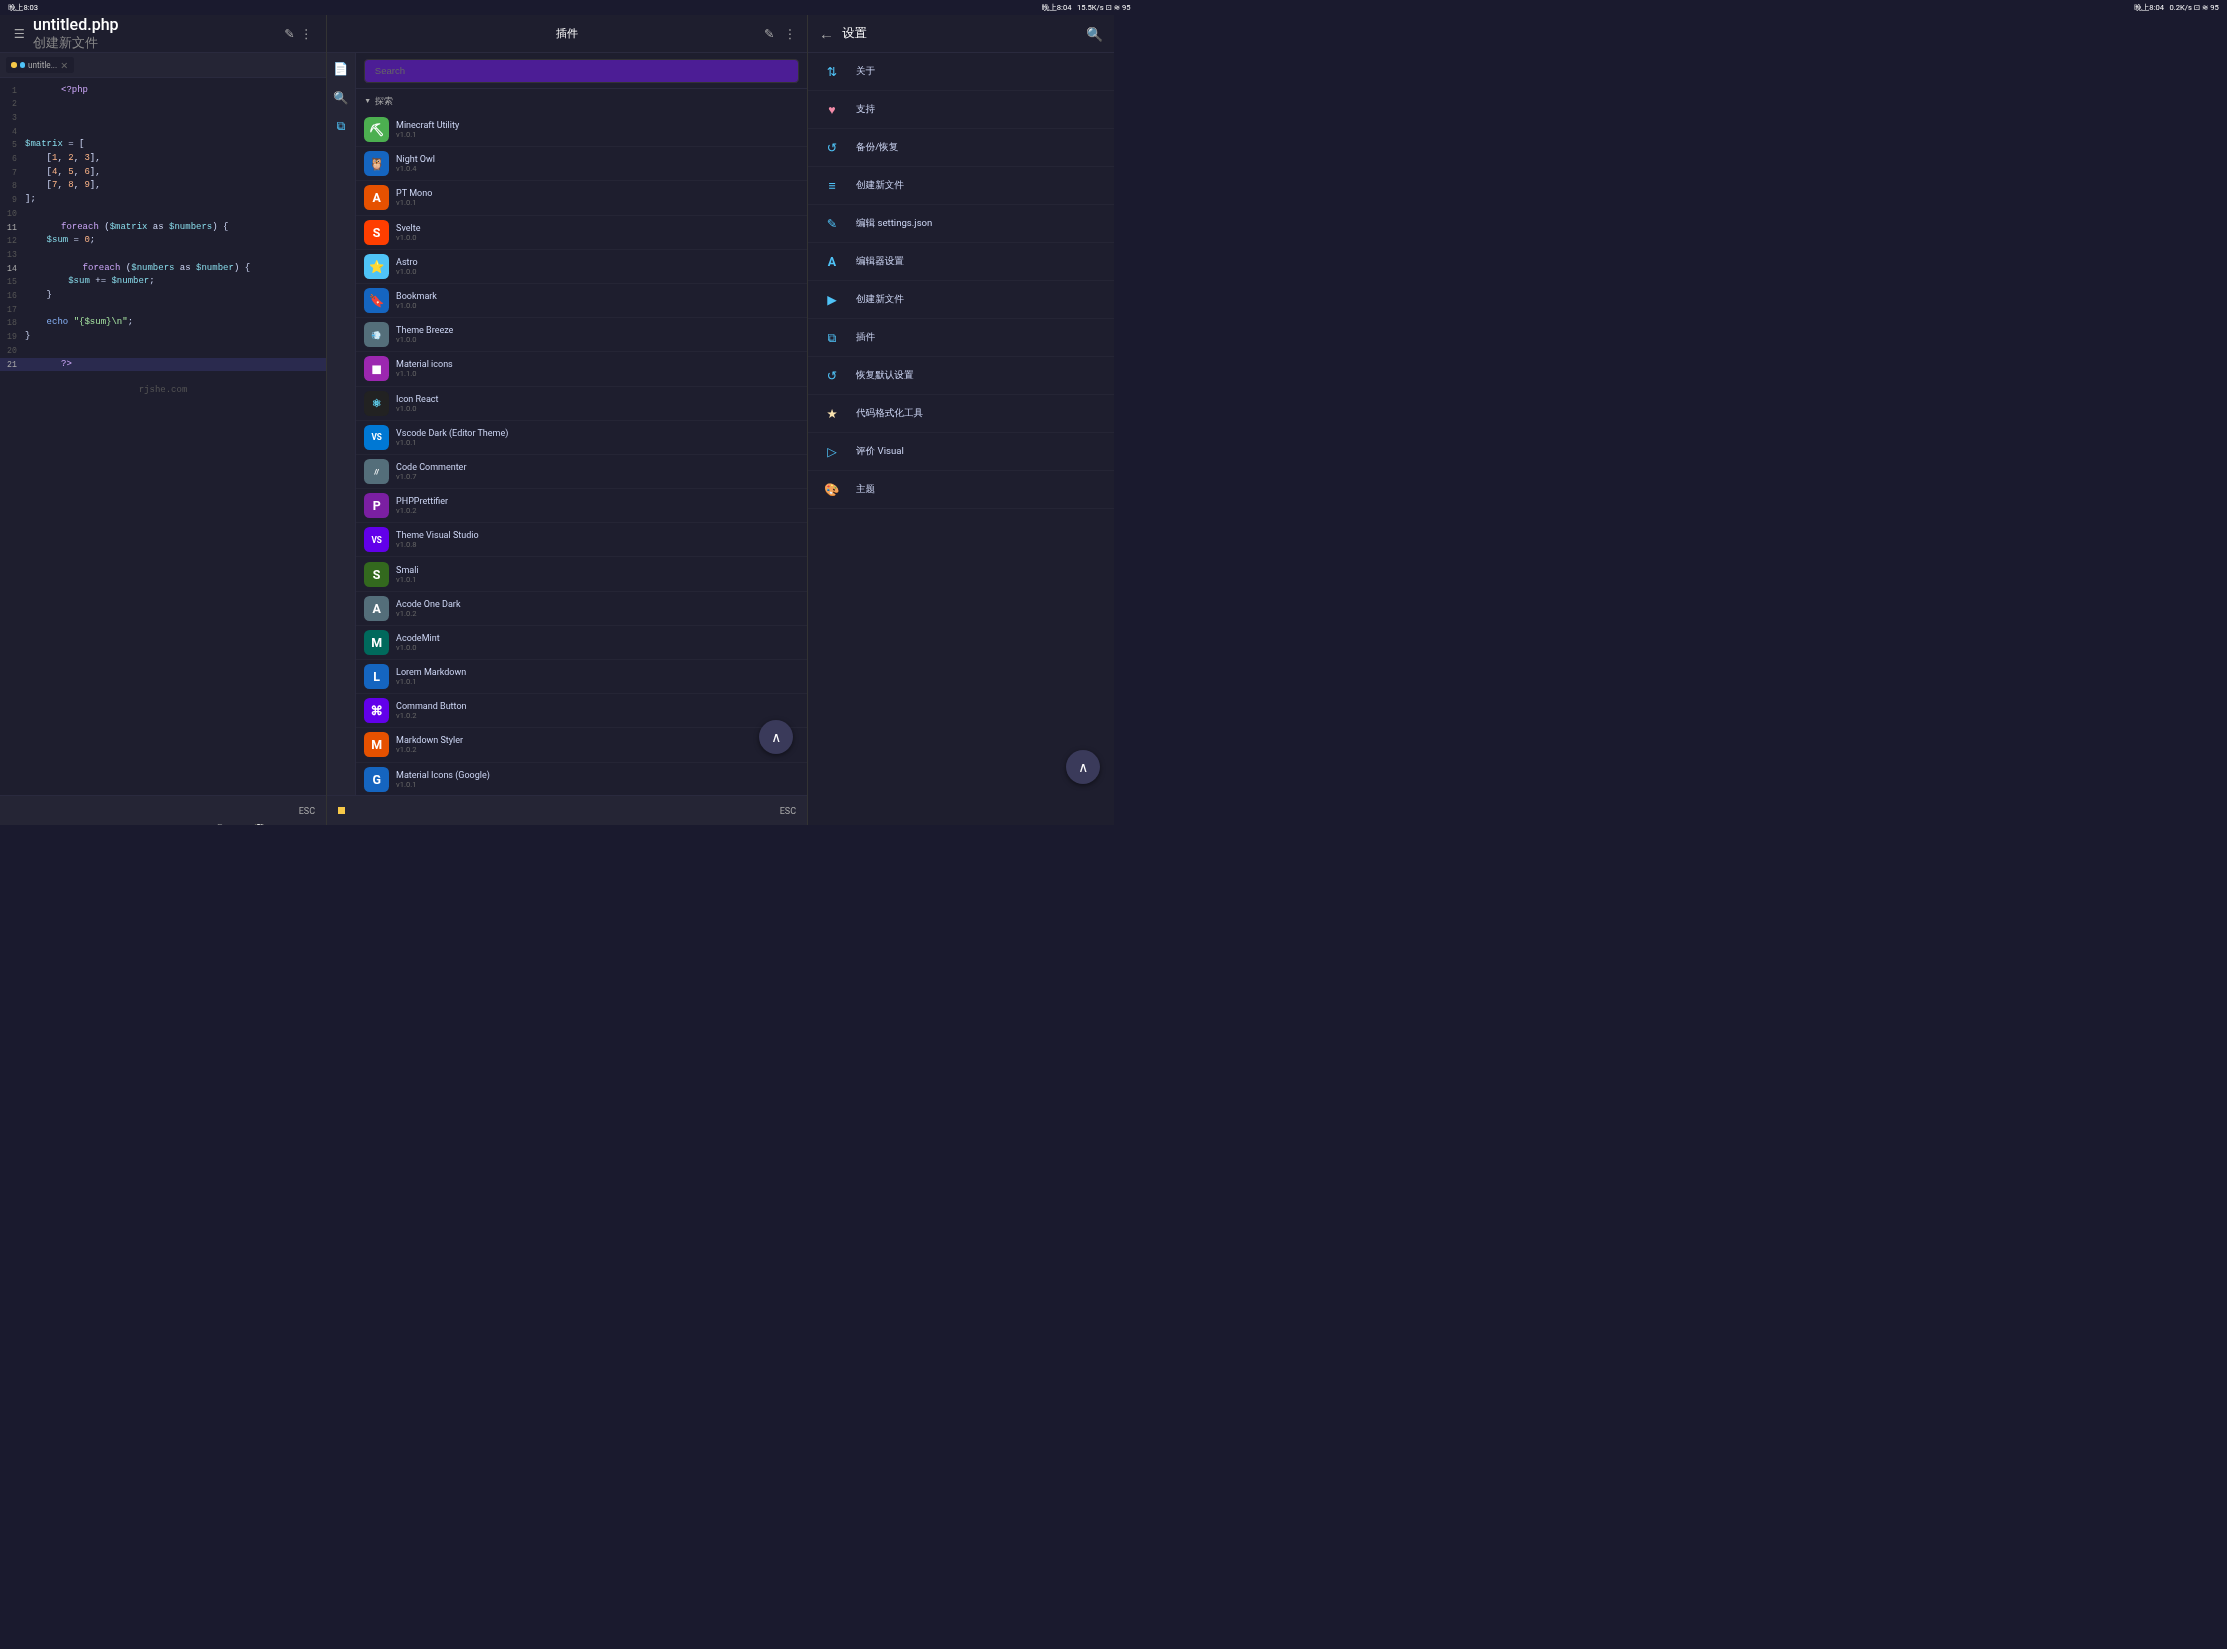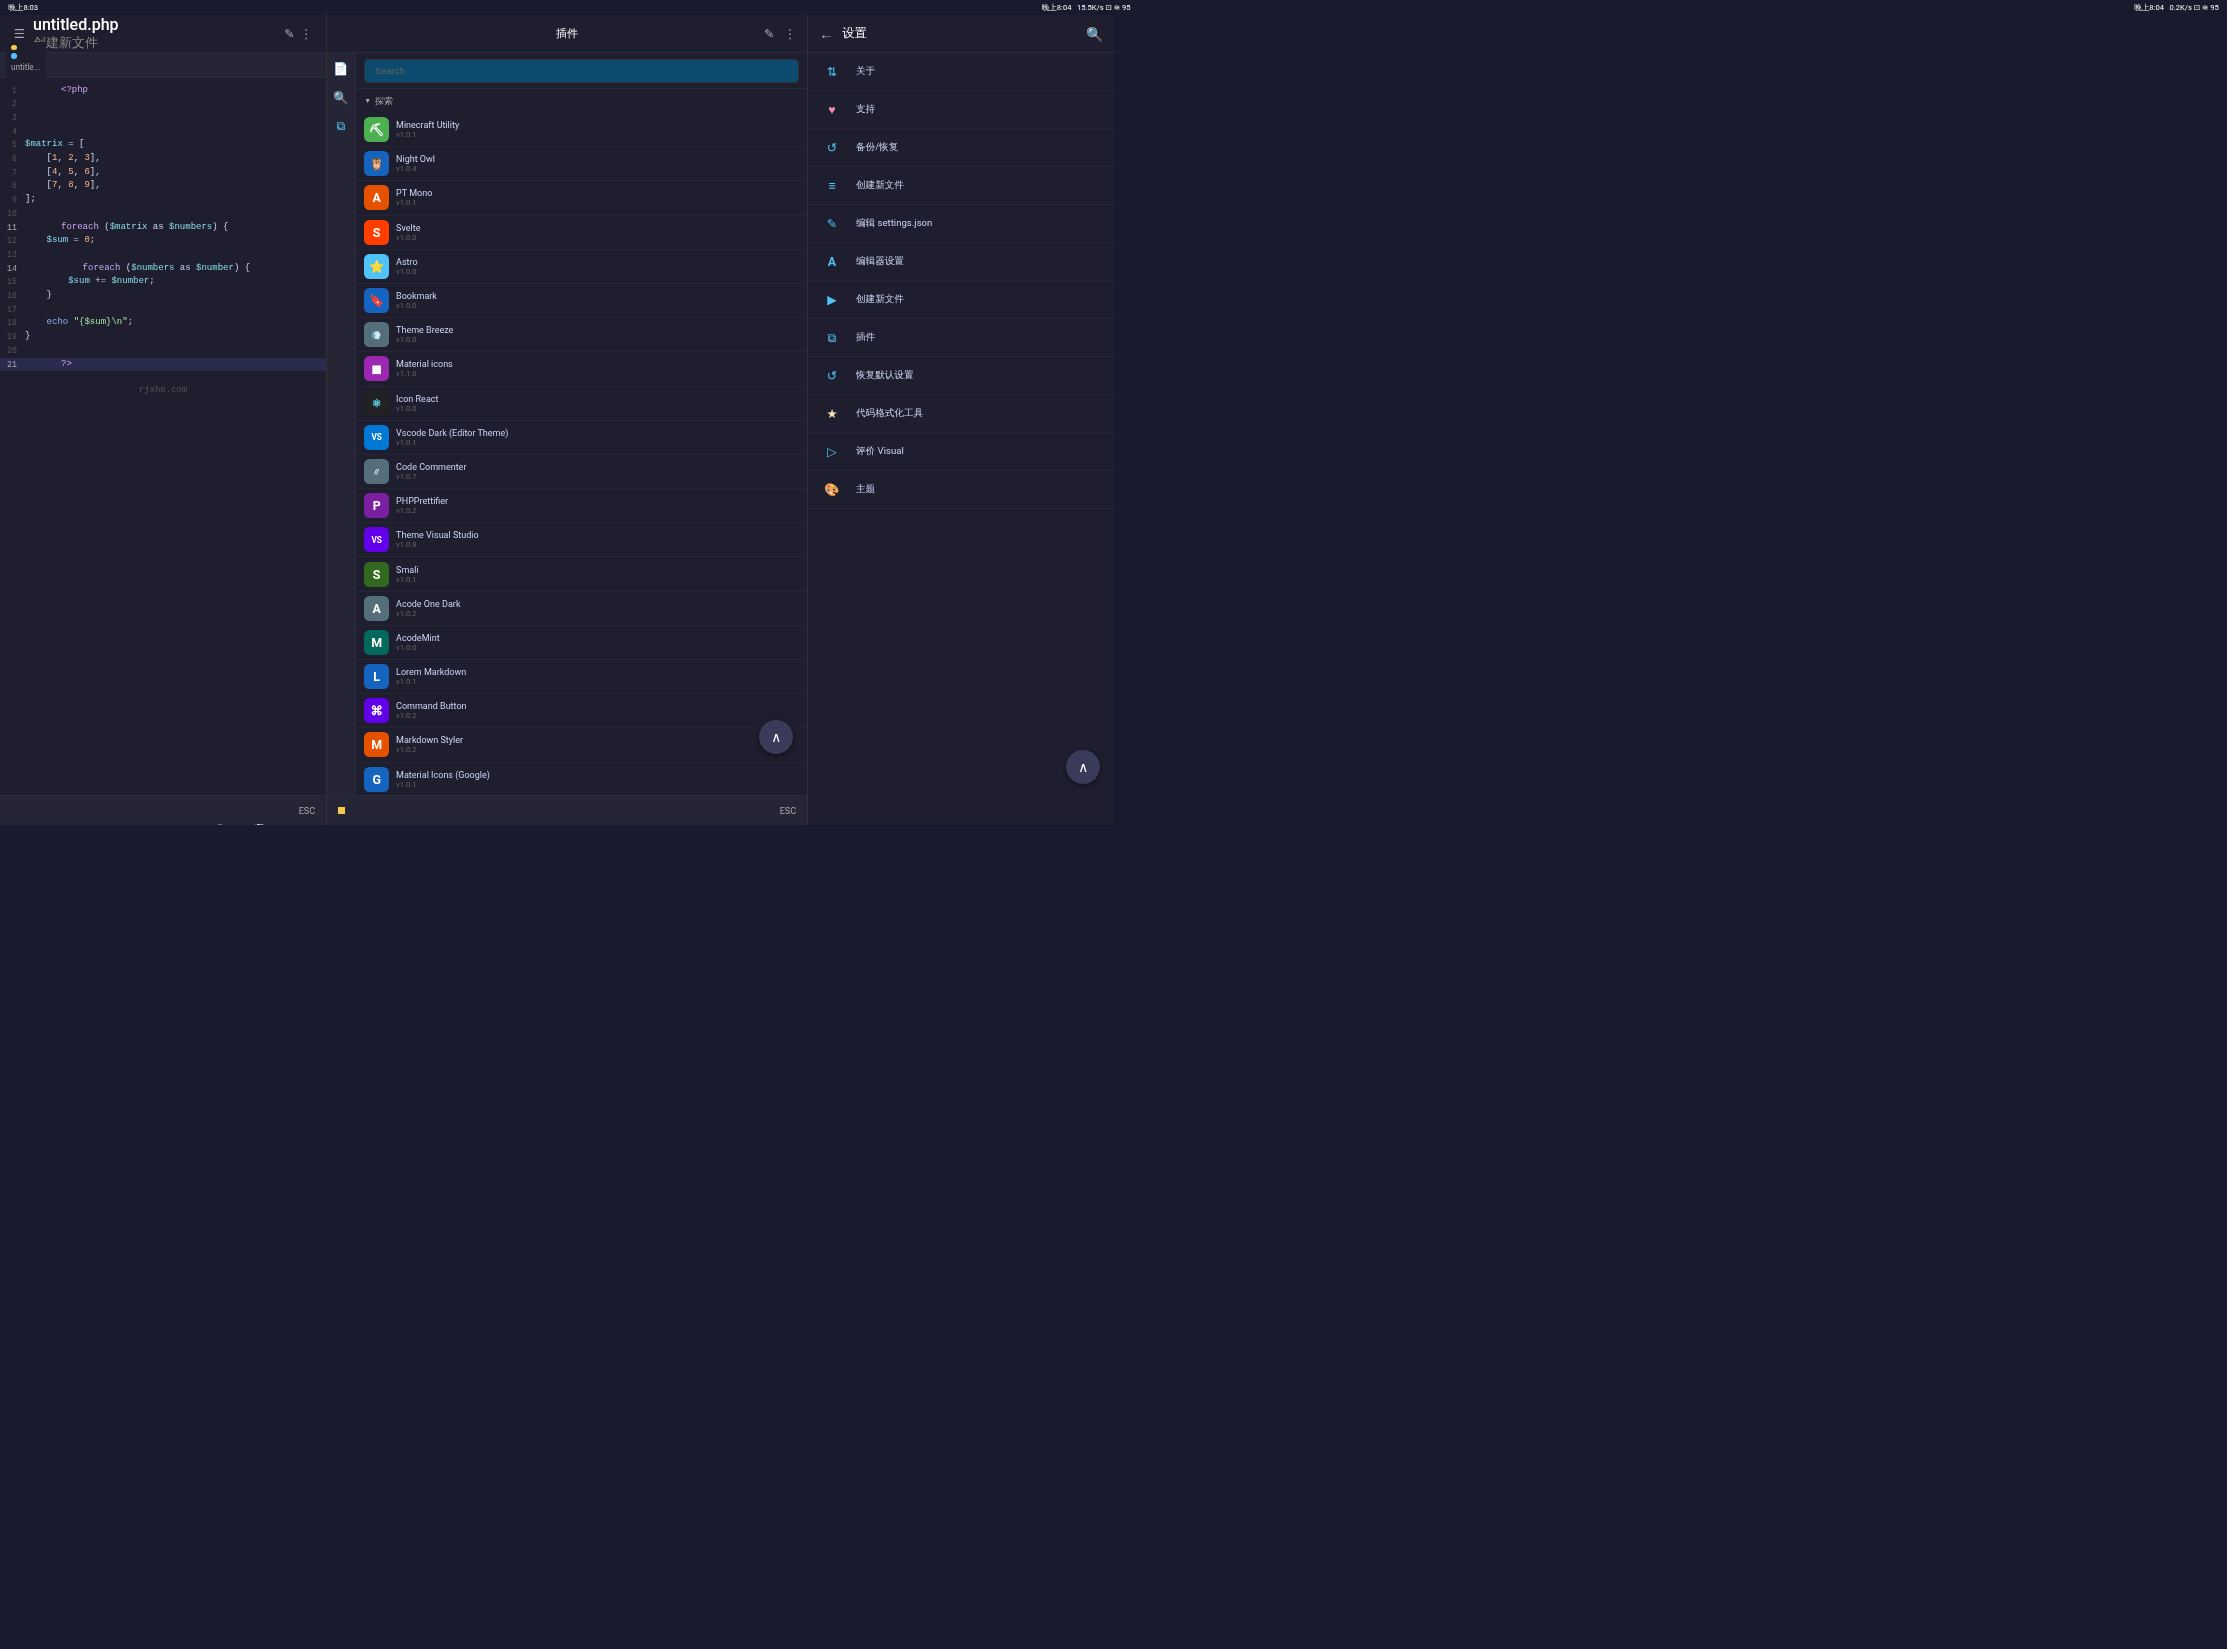--- a/index.html
+++ b/index.html
@@ -97,28 +97,28 @@
       display: flex;
       align-items: center;
       background: #252535;
       padding: 2.7px 5.5px;
       border-bottom: 0.7px solid #2a2a3e;
       height: 25px;
     }
 
     .tab {
       display: flex;
+      align-items: center;
       background: #1e1e2e;
       border-radius: 2.7px;
       padding: 2.1px 5.5px;
       color: #aaa;
       font-size: 8.2px;
       cursor: pointer;
       gap: 3px;
-      flex-direction: column;
     }
 
     .tab .tab-dot {
       width: 5.5px;
       height: 5.5px;
       border-radius: 50%;
       background: #f7c948;
     }
 
     .tab .tab-dot-teal {
@@ -234,21 +234,21 @@
 
     
     .search-box {
       padding: 5.5px 8.2px;
       background: #1e1e2e;
       border-bottom: 0.7px solid #2a2a3e;
     }
 
     .search-input {
       width: 100%;
-      background: #0c4a6e;
+      background: #4c1d95;
       border: 0.7px solid #333;
       border-radius: 4.1px;
       padding: 5.5px 9.6px;
       color: #cdd6f4;
       font-size: 9.6px;
       outline: none;
     }
 
     .search-input::placeholder {
       color: #666;

